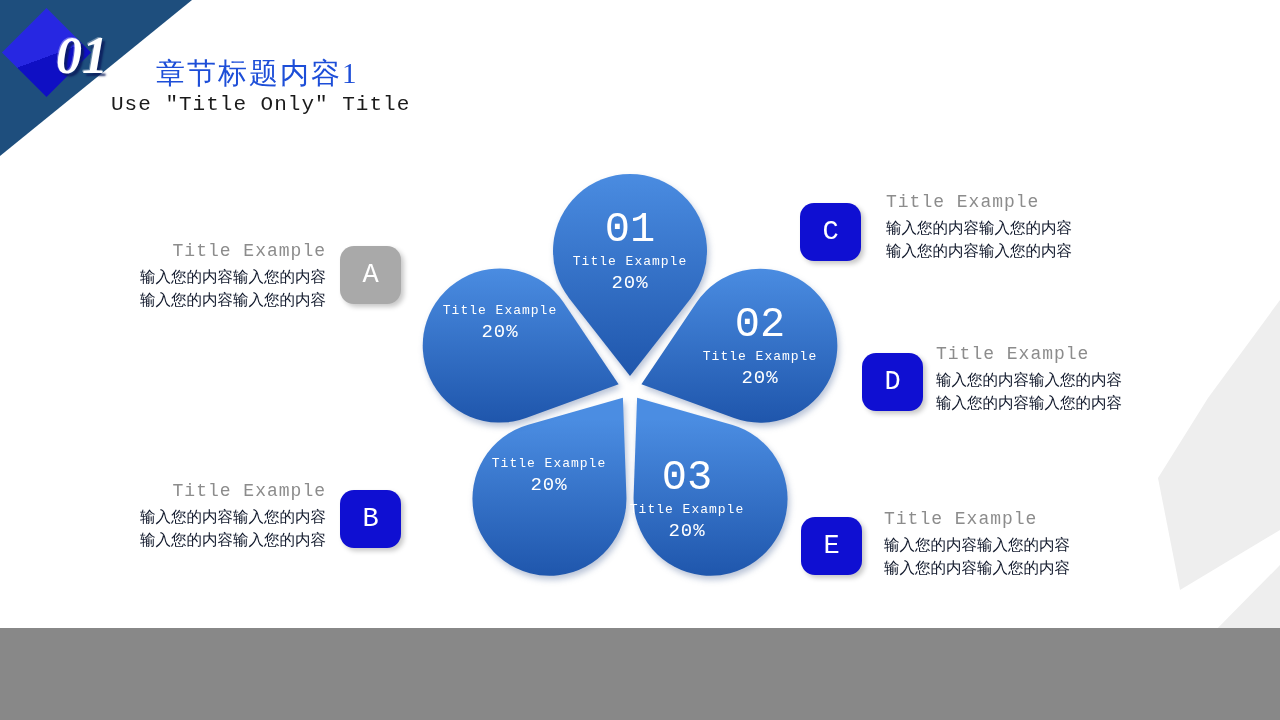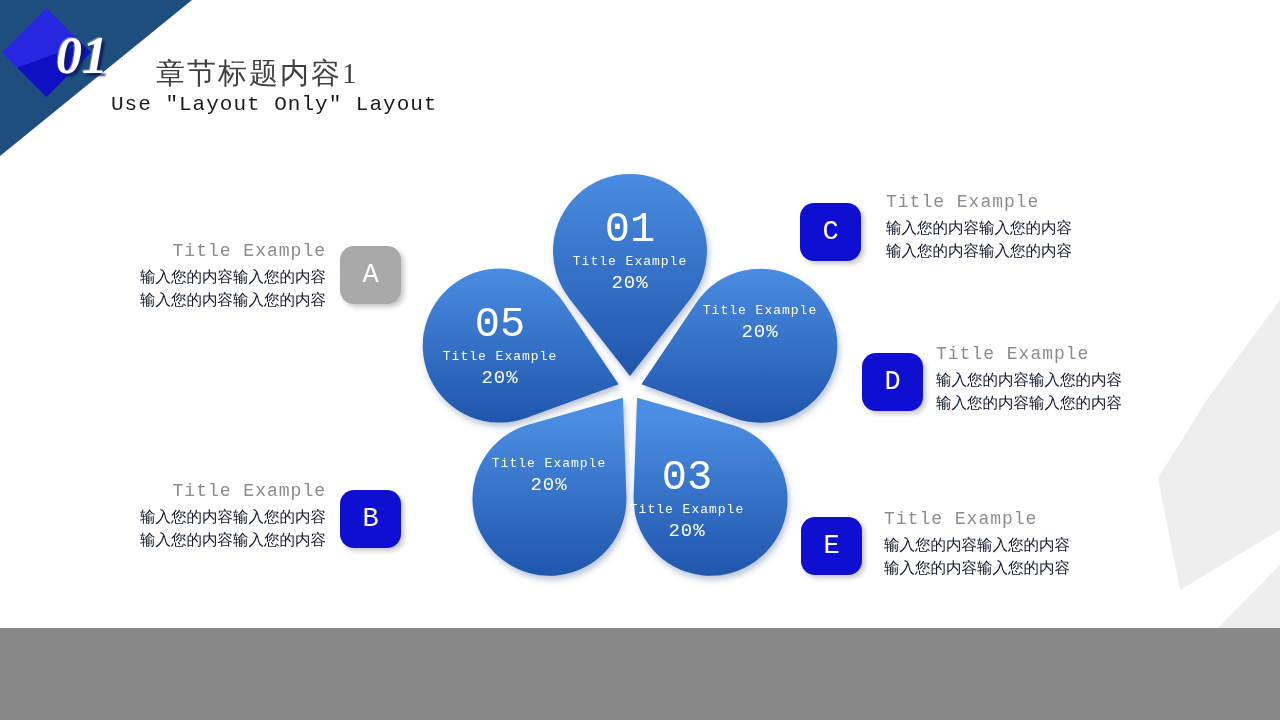--- a/index.html
+++ b/index.html
@@ -18,21 +18,21 @@
     background:linear-gradient(115deg,#2727e2 0 55%,#0f0fc4 55% 100%);
   }
   .corner-number {
     position:absolute; left:56px; top:26px;
     font-family:"Liberation Serif","DejaVu Serif",serif;
     font-style:italic; font-weight:bold; font-size:52px; color:#ffffff;
     text-shadow:3px 3px 2px rgba(10,28,92,0.85), -1px -1px 0 rgba(255,255,255,0.35);
   }
   
   .slide-title {
-    position:absolute; left:156px; top:54px; font-size:29px; color:#404040;
+    position:absolute; left:156px; top:54px; font-size:29px; color:#1d4ed8;
     font-family:"Liberation Serif","DejaVu Serif",serif; letter-spacing:2px; white-space:nowrap;
   }
   .slide-subtitle {
     position:absolute; left:111px; top:93px; font-size:21px; color:#1a1a1a;
     letter-spacing:1px; white-space:nowrap;
   }
   
   .flower { position:absolute; left:0; top:0; }
   .flower path { filter:drop-shadow(2px 4px 3px rgba(40,70,130,0.32)); }
   .petal-label {
@@ -72,21 +72,21 @@
   <svg class="br-deco" width="1280" height="720" viewBox="0 0 1280 720">
     <polygon points="1208,398 1280,300 1280,530 1180,590 1158,478" fill="#eeeeee"></polygon>
     <polygon points="1127,720 1280,565 1280,720" fill="#eeeeee"></polygon>
   </svg>
 
   <div class="corner-triangle"></div>
   <div class="corner-diamond"></div>
   <div class="corner-number">01</div>
 
   <div class="slide-title">章节标题内容1</div>
-  <div class="slide-subtitle">Use ″Layout Only″ Layout</div>
+  <div class="slide-subtitle">Use ″Title Only″ Title</div>
 
   <svg class="flower" width="1280" height="720" viewBox="0 0 1280 720">
     <defs>
       <linearGradient id="g1" gradientUnits="userSpaceOnUse" x1="630" y1="170" x2="630" y2="380">
         <stop offset="0" stop-color="#4b8de2"></stop>
           <stop offset="1" stop-color="#1e55ab"></stop>
       </linearGradient>
       <linearGradient id="g2" gradientUnits="userSpaceOnUse" x1="760" y1="266" x2="760" y2="425">
         <stop offset="0" stop-color="#4b8de2"></stop>
           <stop offset="1" stop-color="#1e55ab"></stop>
@@ -110,34 +110,34 @@
     <path fill="url(#g4)" d="M622.9 397.7 L626.4 496.2 A77 77 0 1 1 528.2 424.8 Z"></path>
     <path fill="url(#g5)" d="M618.6 384.3 L526.0 418.0 A77 77 0 1 1 563.6 302.6 Z"></path>
   </svg>
 
   <div class="petal-label" style="left:545px;top:207px">
     <div class="petal-num">01</div>
     <div class="petal-title">Title Example</div>
     <div class="petal-pct">20%</div>
   </div>
   <div class="petal-label" style="left:675px;top:302px">
+    <div class="petal-num">02</div>
     <div class="petal-title">Title Example</div>
     <div class="petal-pct">20%</div>
   </div>
   <div class="petal-label" style="left:602px;top:455px">
     <div class="petal-num">03</div>
     <div class="petal-title">Title Example</div>
     <div class="petal-pct">20%</div>
   </div>
   <div class="petal-label" style="left:464px;top:455px">
     <div class="petal-title">Title Example</div>
     <div class="petal-pct">20%</div>
   </div>
   <div class="petal-label" style="left:415px;top:302px">
-    <div class="petal-num">05</div>
     <div class="petal-title">Title Example</div>
     <div class="petal-pct">20%</div>
   </div>
 
   <div class="badge badge-gray" style="left:340px;top:246px">A</div>
   <div class="callout-text align-right" style="left:112px;top:241px;width:214px">
     <div class="ct-title">Title Example</div>
     <div class="ct-line">输入您的内容输入您的内容</div>
     <div class="ct-line">输入您的内容输入您的内容</div>
   </div>

